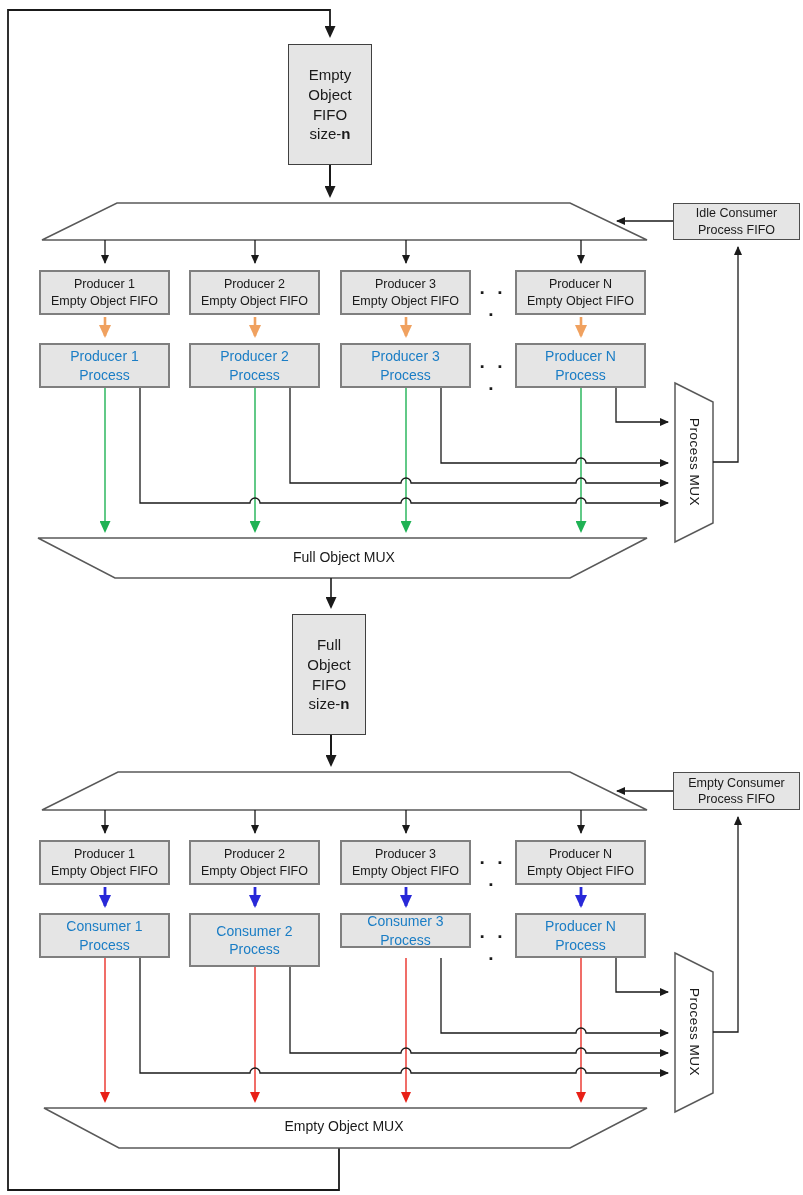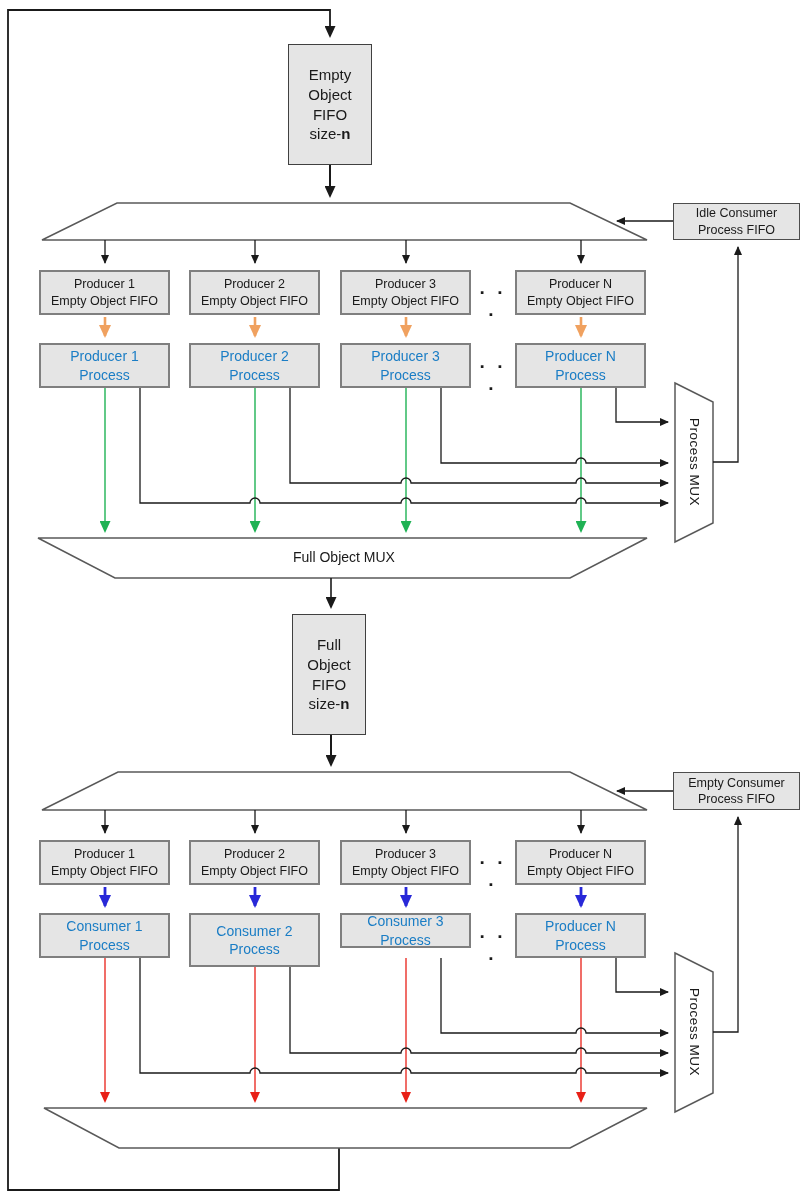--- a/index.html
+++ b/index.html
@@ -235,14 +235,15 @@
     <div>Process</div>
   </div>
   <div class="box proc-box" style="left:515px;top:913px;width:131px;height:45px">
     <div>Producer N</div>
     <div>Process</div>
   </div>
   <div class="dots" style="left:472px;top:926px">· · ·</div>
 
   <div class="vlabel" style="left:678px;top:972px;width:32px;height:121px">Process MUX</div>
 
+  <div class="shape-label" style="top:1118px">Empty Object MUX</div>
 
 </div>
 
 </body></html>

